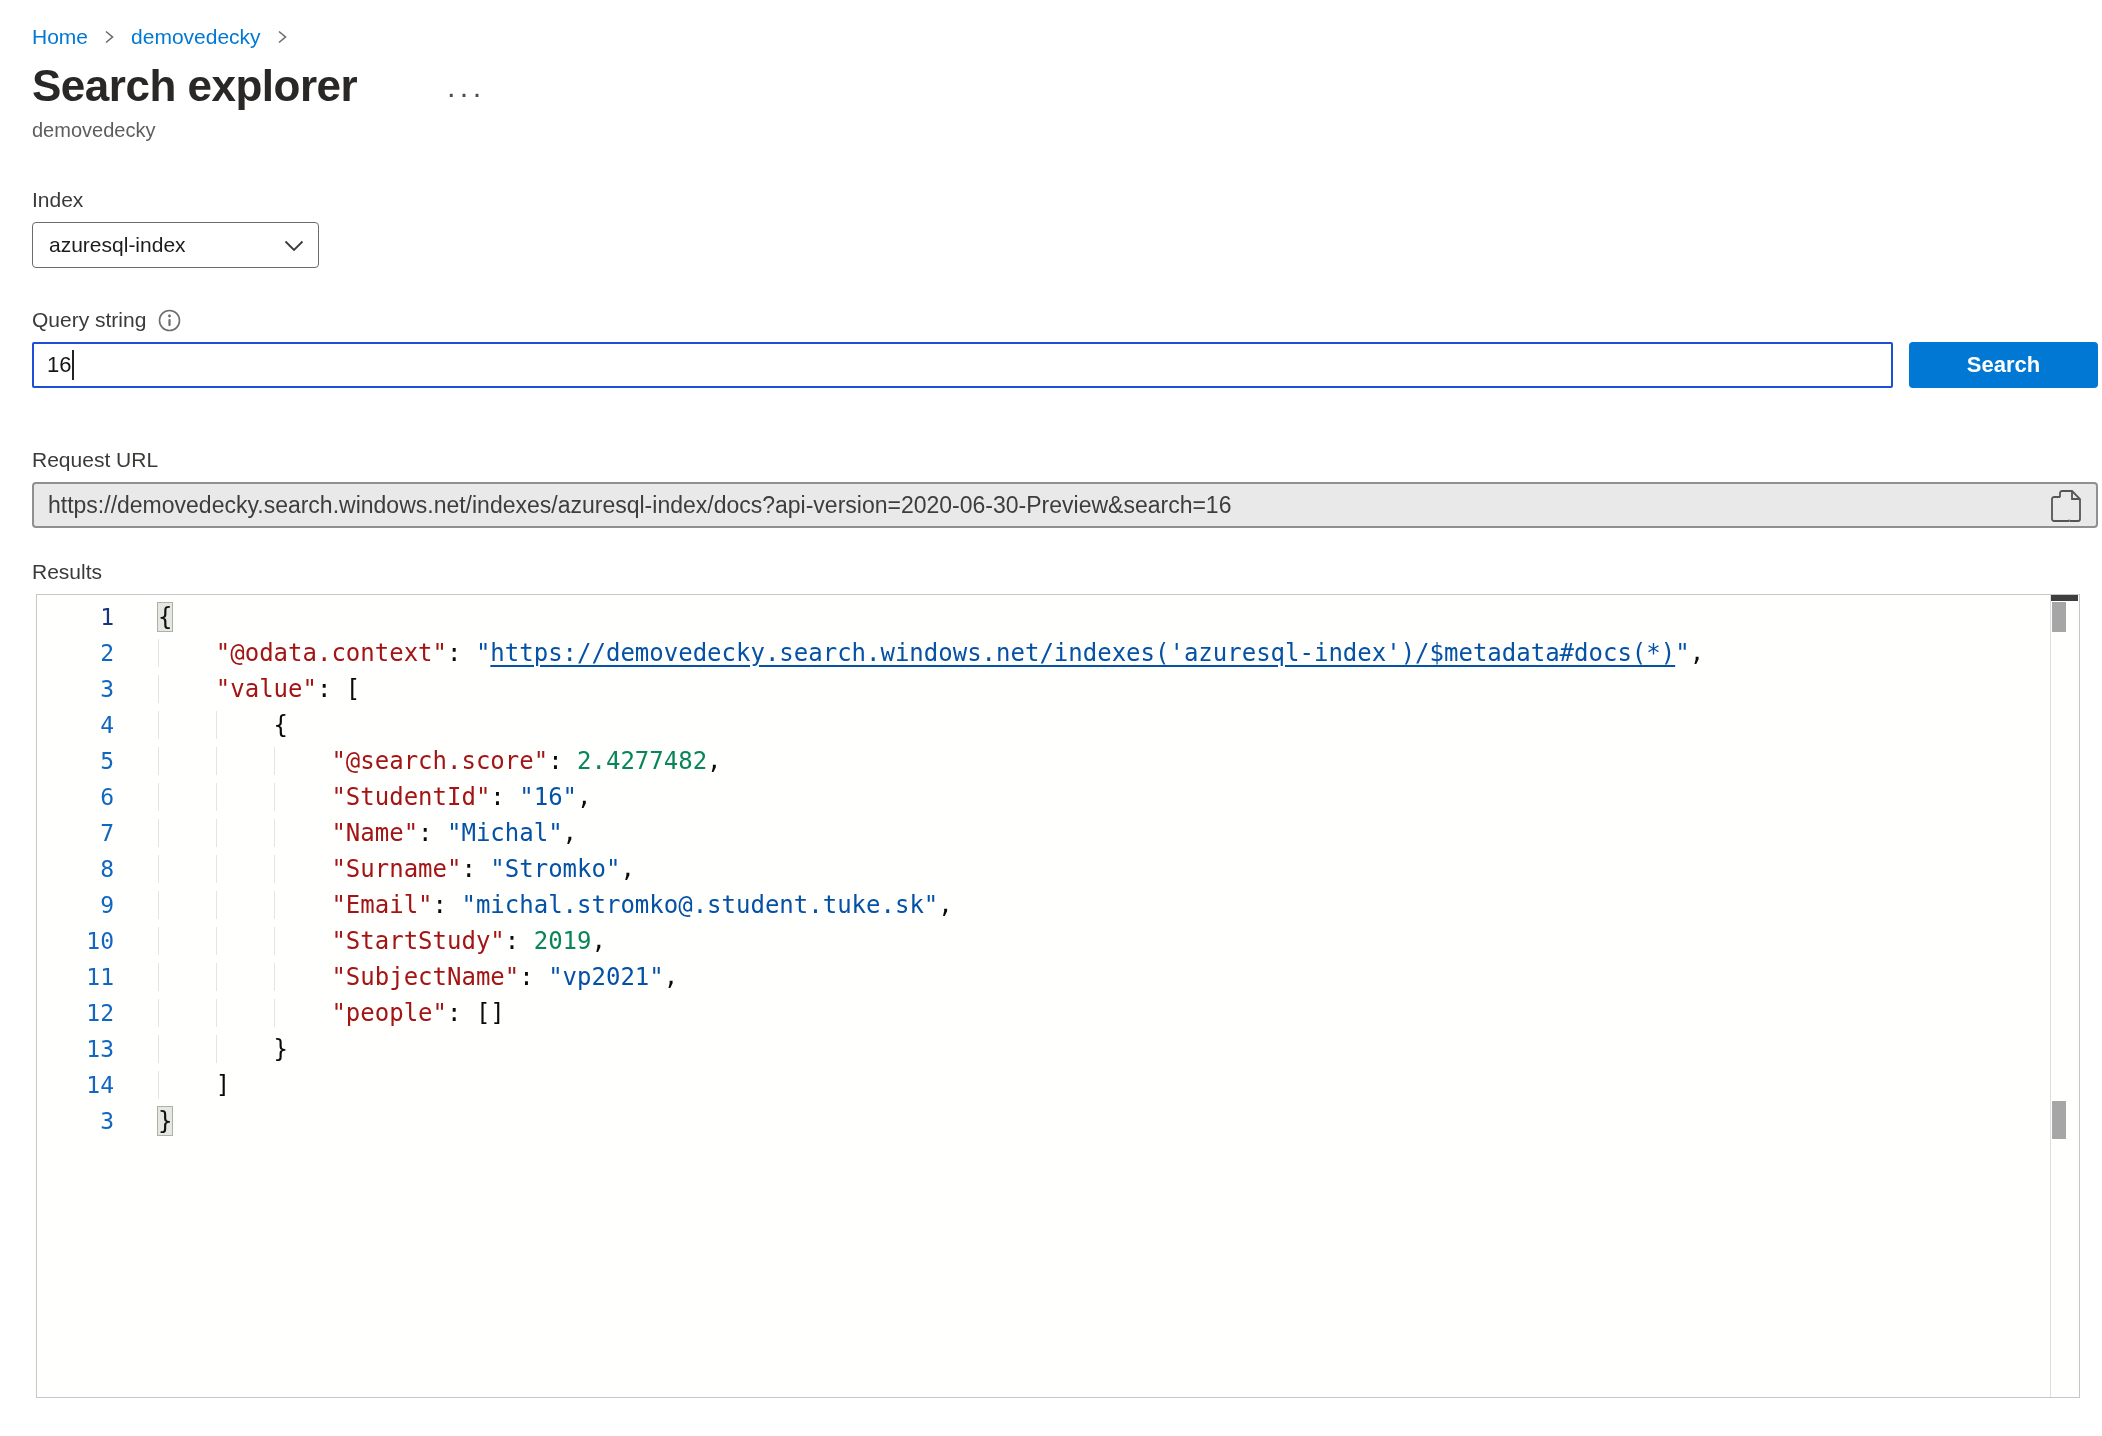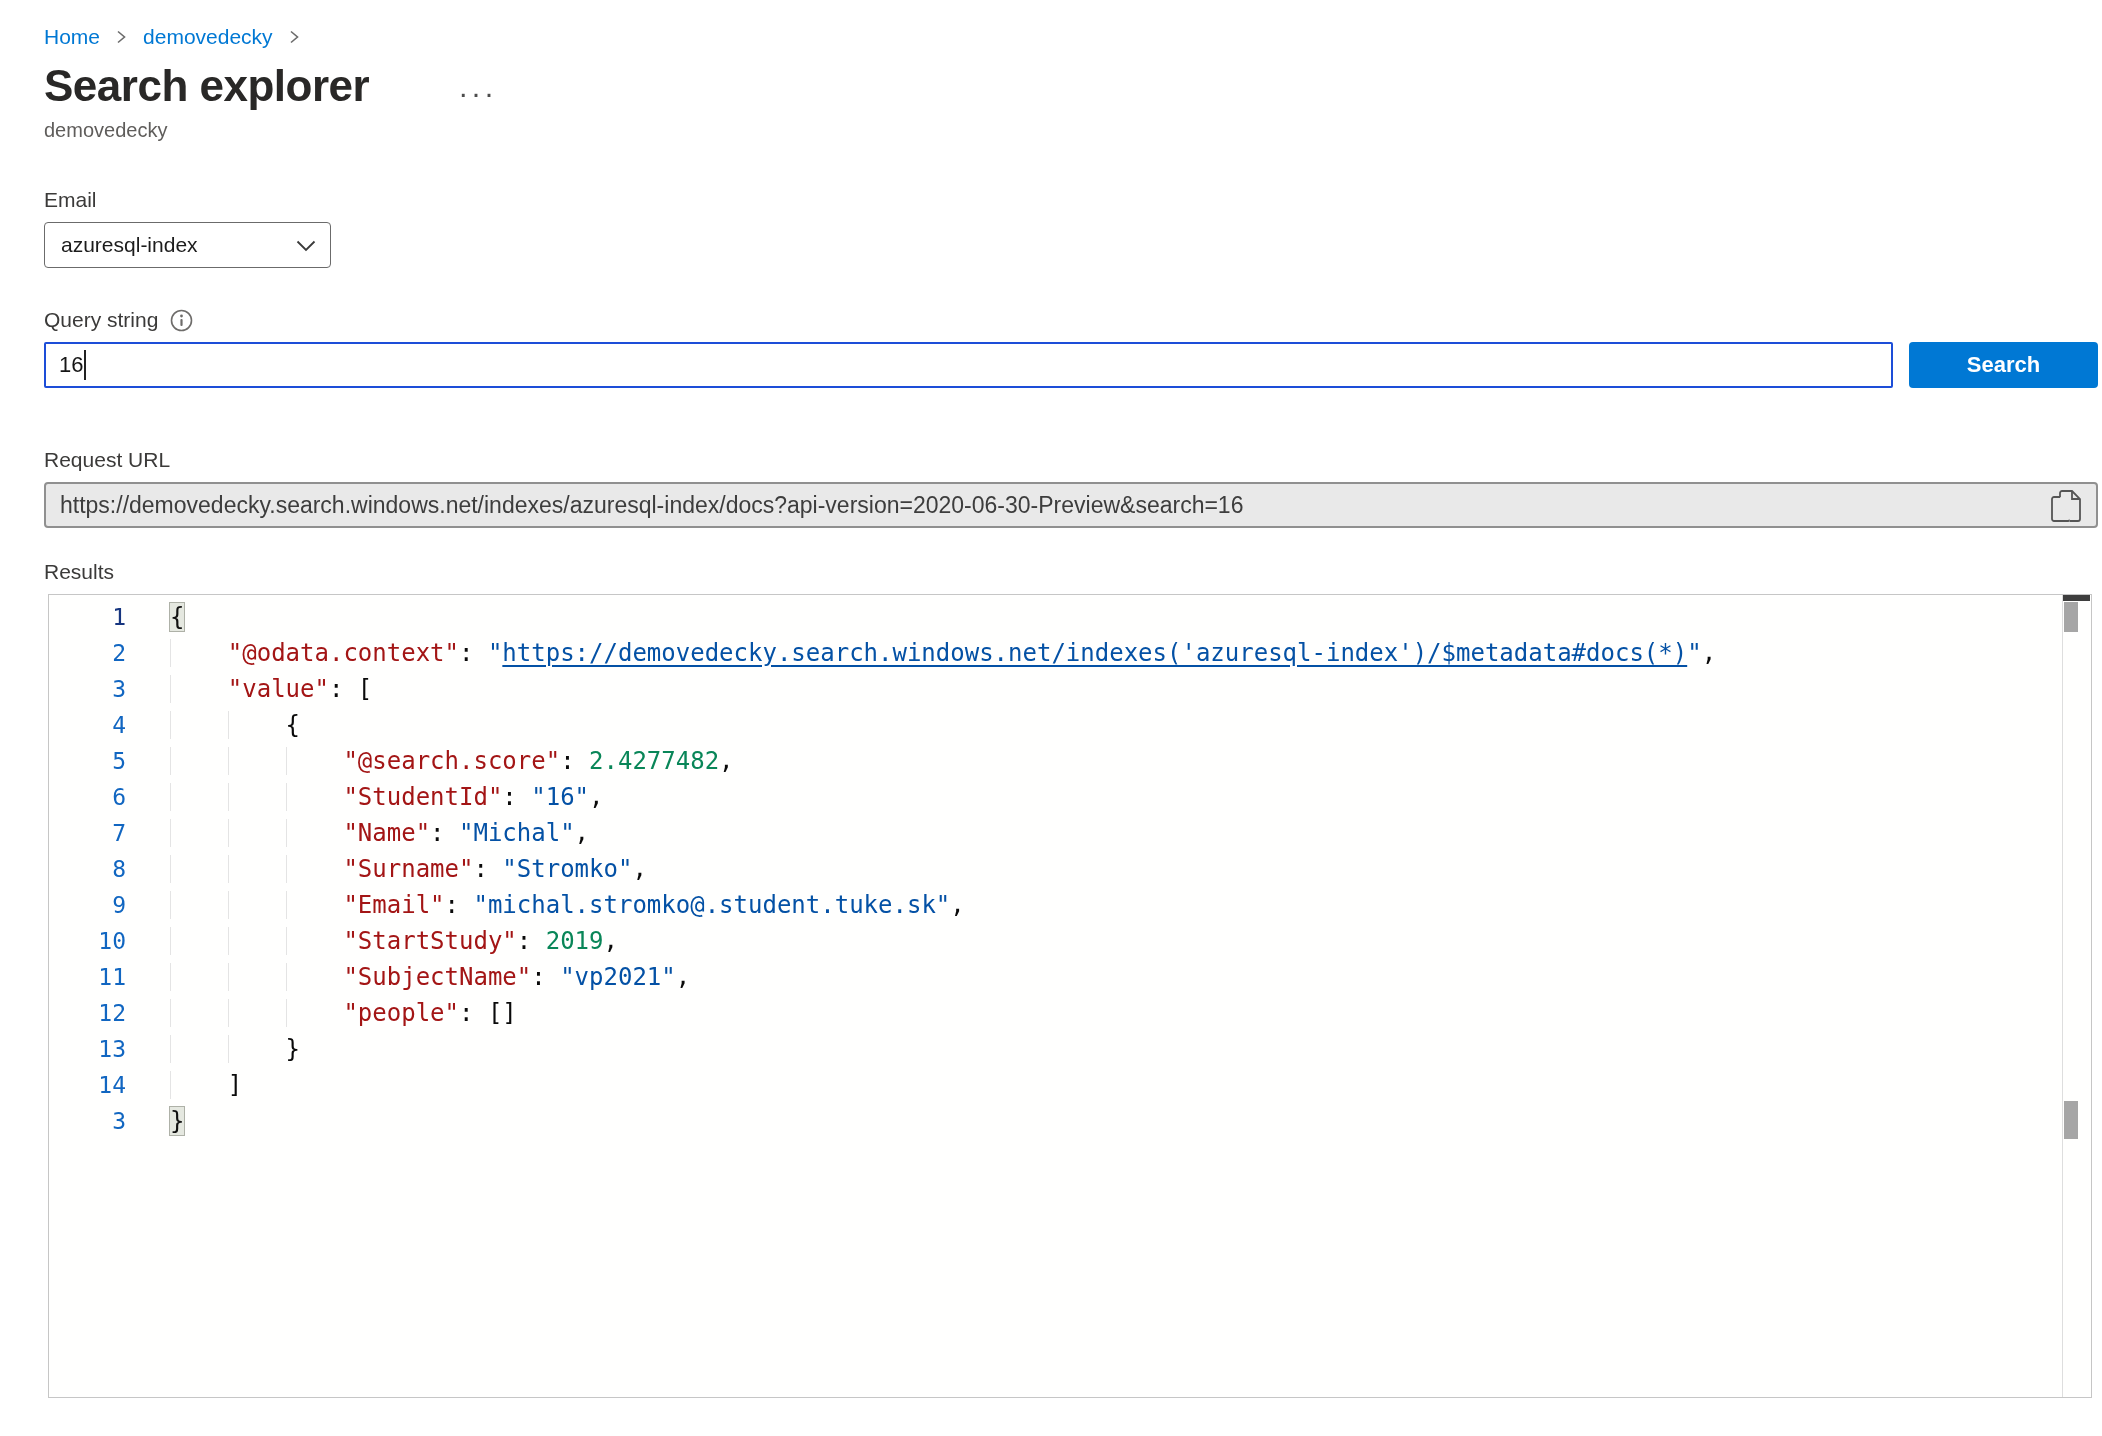--- a/index.html
+++ b/index.html
@@ -1,18 +1,18 @@
 <!DOCTYPE html>
 <html style="--accent: #0078d4; --tk-key: #a31515; --tk-str: #0451a5; --tk-num: #098658; --tk-link: #0451a5; --ln-color: #1166c1;"><head>
 <meta charset="utf-8">
 <style>
   * { margin:0; padding:0; box-sizing:border-box; }
   html,body { width:2102px; height:1436px; overflow:hidden; background:#ffffff;
     font-family:"Liberation Sans", sans-serif; color:#323130; }
-  .page { padding-left:44px; width:2098px; }
+  .page { padding-left:32px; width:2098px; }
 
   
   .breadcrumb { margin-top:25px; display:flex; align-items:center; gap:15px; font-size:21px; }
   .crumb { color:var(--accent,#0078d4); cursor:pointer; }
   .crumb-sep svg { display:block; }
 
   
   .title-row { margin-top:12px; display:flex; align-items:center; gap:89px; }
   .page-title { font-size:44px; font-weight:700; color:#292827; letter-spacing:-0.5px; }
   .more-btn { font-size:30px; color:#4d4d4d; letter-spacing:3px; line-height:20px; cursor:pointer; padding-top:14px; }
@@ -90,21 +90,21 @@
   </div>
 
   <div class="title-row">
     <div class="page-title">Search explorer</div>
     <div class="more-btn">···</div>
   </div>
   <div class="subtitle">demovedecky</div>
 
   <div class="dd-row">
     <div class="field">
-      <div class="field-label">Email</div>
+      <div class="field-label">Index</div>
       <div class="select">
         <span>azuresql-index</span>
         <span>
           <svg width="20" height="12" viewBox="0 0 20 12">
               <path d="M1.5 1.5 L10 10 L18.5 1.5" fill="none" stroke="#3a3a3a" stroke-width="1.8"></path>
             </svg>
         </span>
       </div>
     </div>
   </div>

